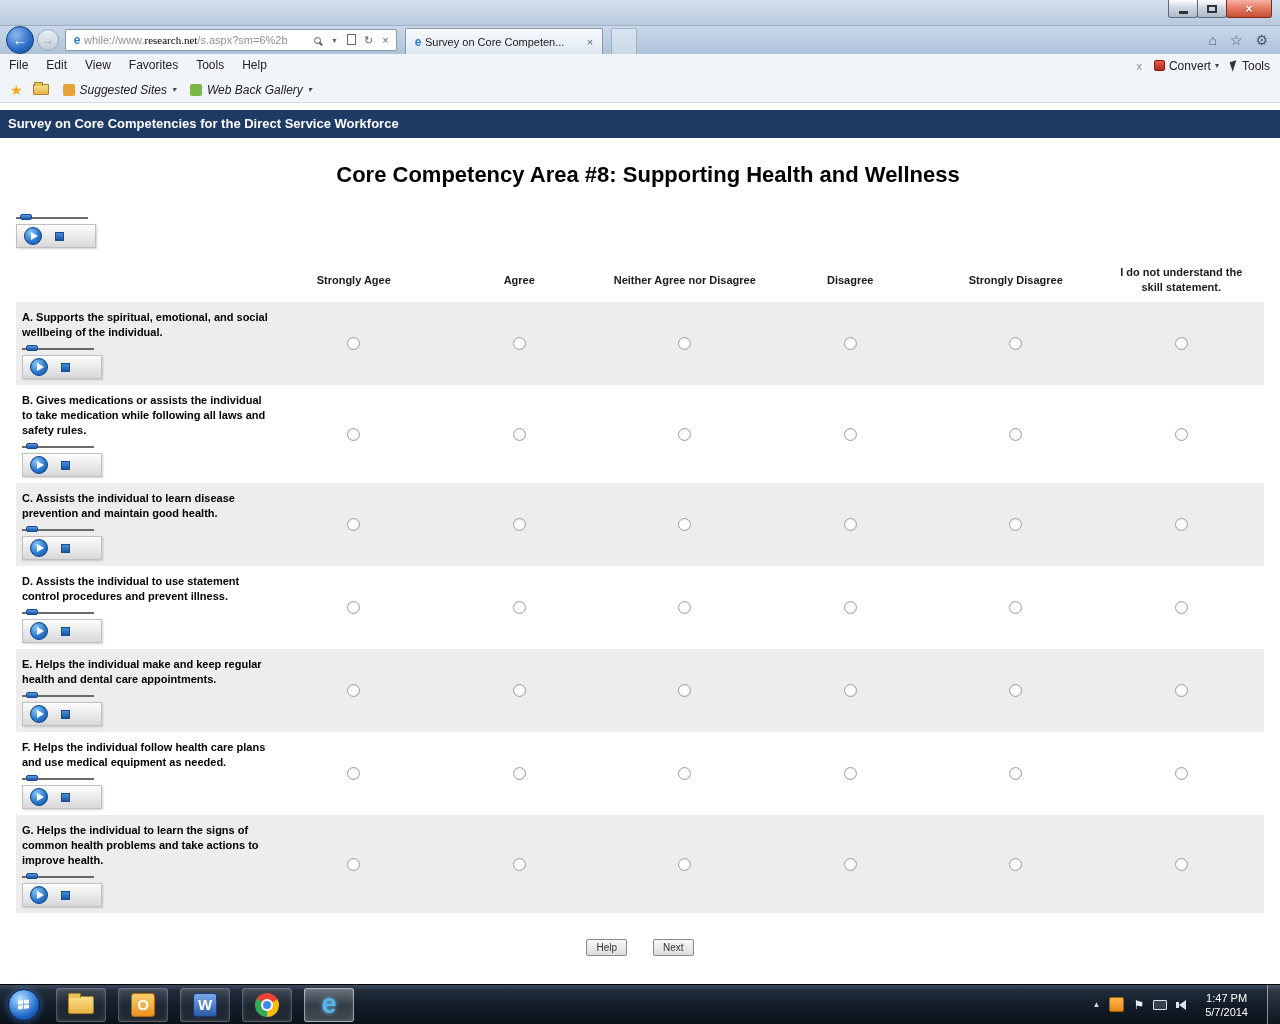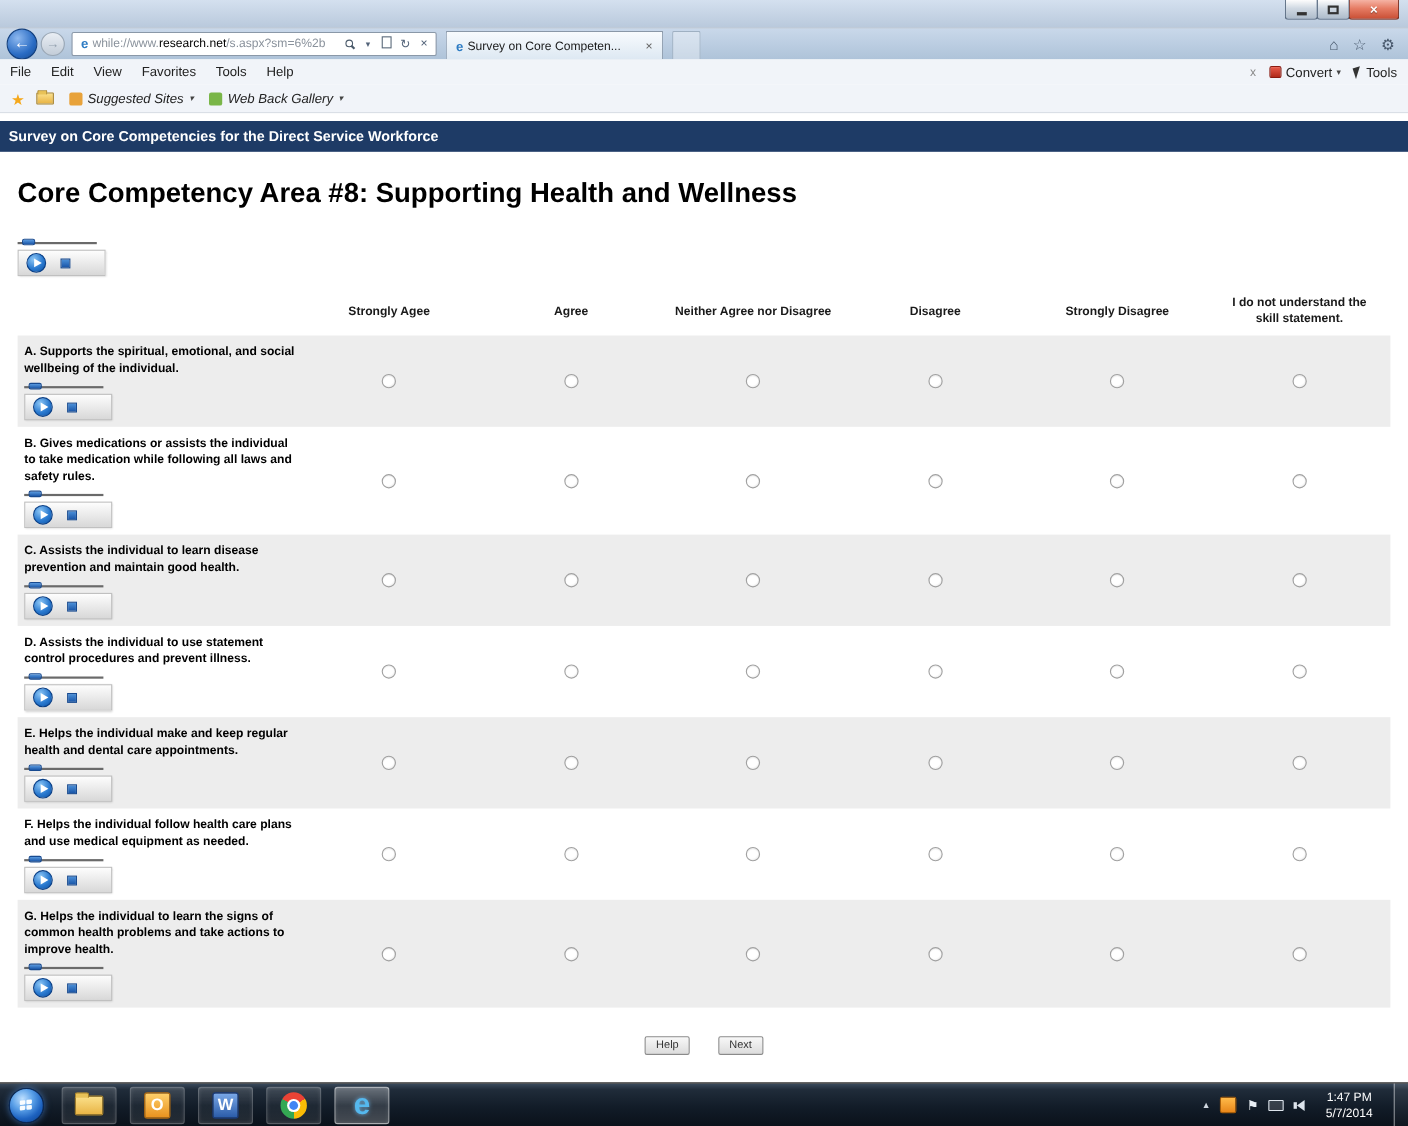--- a/index.html
+++ b/index.html
@@ -25,21 +25,21 @@
   .nav-back { width:28px; height:28px; border-radius:50%; flex:none;
     background:radial-gradient(circle at 35% 30%, #8db8ef, #2a6cc4 60%, #174a90);
     border:1px solid #123f7e; color:#fff; font-size:15px; line-height:26px; text-align:center; }
   .nav-fwd { width:22px; height:22px; border-radius:50%; flex:none; margin-left:3px;
     background:linear-gradient(#e9eef4,#c3cdd8); border:1px solid #9aa7b5; color:#95a2b0;
     font-size:12px; line-height:20px; text-align:center; }
   .addressbar { width:332px; height:22px; margin-left:6px; background:#fff; border:1px solid #8a98a8;
     border-radius:2px; display:flex; align-items:center; padding:0 2px 0 4px; font-size:11px; flex:none; }
   .favicon { width:14px; flex:none; color:#2e7cc4; font-weight:bold; font-size:12px; text-align:center; }
   .url { flex:1; white-space:nowrap; overflow:hidden; }
-  .u-gray { color:#8a929c; } .u-dom { color:#000; }
+  .u-gray { color:#8a929c; } .u-dom { color:#000;font-family:Liberation Serif, serif; }
   .abtn { width:17px; flex:none; text-align:center; color:#54647a; font-size:11px; }
   .mag { width:7px; height:7px; border:1.5px solid #4a5a6a; border-radius:50%; position:relative; display:inline-block; }
   .mag::after { content:""; position:absolute; width:4px; height:1.5px; background:#4a5a6a;
     transform:rotate(45deg); right:-3px; bottom:-1px; }
   .caret { font-size:8px; }
   .pageico { width:9px; height:11px; border:1px solid #5a6a7a; background:#fff; display:inline-block; }
 
   .tab { margin-left:8px; width:198px; height:26px; align-self:flex-end; flex:none;
     background:linear-gradient(#f8fbfe,#dde8f2); border:1px solid #8a98a8; border-bottom:none;
     border-radius:2px 2px 0 0; display:flex; align-items:center; padding:0 5px; font-size:11px; color:#1a1a1a; }
@@ -69,21 +69,21 @@
   .ffolder::before { content:""; position:absolute; top:-3px; left:0; width:7px; height:3px;
     background:#e8c258; border:1px solid #a8832c; border-bottom:none; border-radius:1px 1px 0 0; }
   .favitems { display:flex;font-style:italic; }
   .favitem { margin-left:14px; display:inline-flex; align-items:center; gap:5px; }
   .fav-ico { width:12px; height:12px; border-radius:2px; display:inline-block; }
 
   
   .page { position:absolute; left:0; top:103px; right:0; bottom:40px; background:#fff; overflow:hidden; }
   .banner { margin-top:7px; height:28px; background:var(--banner-bg); color:#fff; font-weight:bold;
     font-size:13px; line-height:28px; padding-left:8px; }
-  .heading { margin:24px 0 0 16px; font-size:25px; font-weight:bold; color:#000; }
+  .heading { margin:24px 0 0 16px; font-size:22px; font-weight:bold; color:#000;text-align:center; }
 
   .audio { width:80px; }
   .trackrow { position:relative; height:8px; margin-bottom:2px; }
   .track { position:absolute; left:0; right:8px; top:3px; height:2px; background:#6a6a6a; }
   .handle { position:absolute; left:4px; top:0; width:12px; height:6px;
     background:linear-gradient(#5a9be0,#1a56a8); border:1px solid #174a90; border-radius:2px; }
   .controls { height:24px; background:linear-gradient(#fdfdfd,#d8d8d8); border:1px solid #c0c0c0;
     display:flex; align-items:center; padding:0 7px; gap:13px; box-shadow:1px 1px 2px rgba(0,0,0,.18); }
   .play { width:18px; height:18px; border-radius:50%; position:relative;
     background:radial-gradient(circle at 35% 30%, #8ec7f5, #2a7ad0 55%, #0d4fa0); border:1px solid #0a3f86; }

